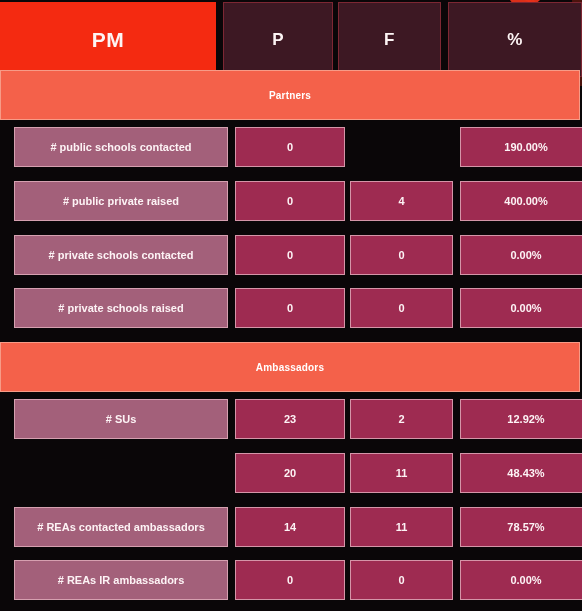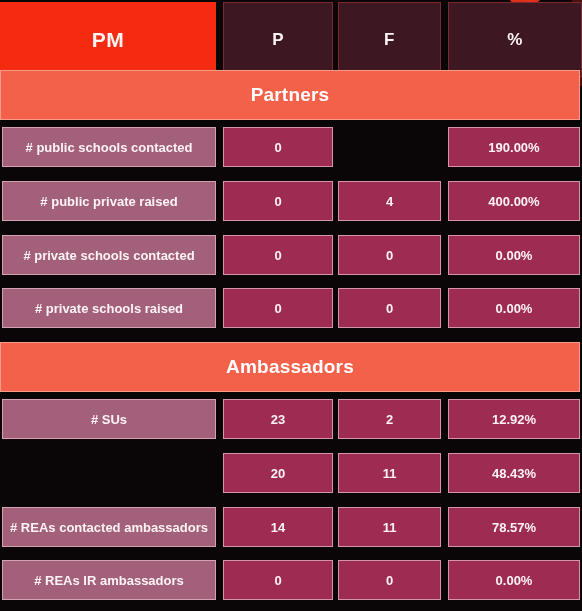--- a/index.html
+++ b/index.html
@@ -28,31 +28,32 @@
   .c-p{left:223px;width:110px;}
   .c-f{left:338px;width:103px;}
   .c-pct{left:448px;width:134px;}
 
   
   .band{
     position:absolute;left:0;width:580px;height:50px;
     background:#F4614A;border:1px solid #f79b87;
     box-sizing:border-box;
     display:flex;align-items:center;justify-content:center;
-    color:#fff;font-size:19px;font-weight:bold;letter-spacing:.2px;
+    color:#fff;font-size:10px;font-weight:bold;letter-spacing:.2px;
     z-index:2;
   }
 
   
   .row{position:absolute;left:0;width:582px;height:47px;z-index:2;}
   .cell{
     position:absolute;top:0;height:40px;box-sizing:border-box;
     display:flex;align-items:center;justify-content:center;
-    color:#fdf3f5;font-size:13px;
+    color:#fdf3f5;font-size:11px;
     border:1px solid rgba(226,176,190,.80);
+    margin-left:12px;
   }
   .cell.label{left:2px;width:214px;background:#A3607A;font-weight:bold;}
   .cell.val{background:#9E2B51;font-weight:bold;}
   .v-p{left:223px;width:110px;}
   .v-f{left:338px;width:103px;}
   .v-pct{left:448px;width:132px;}
 </style>
 </head>
 <body>
 

